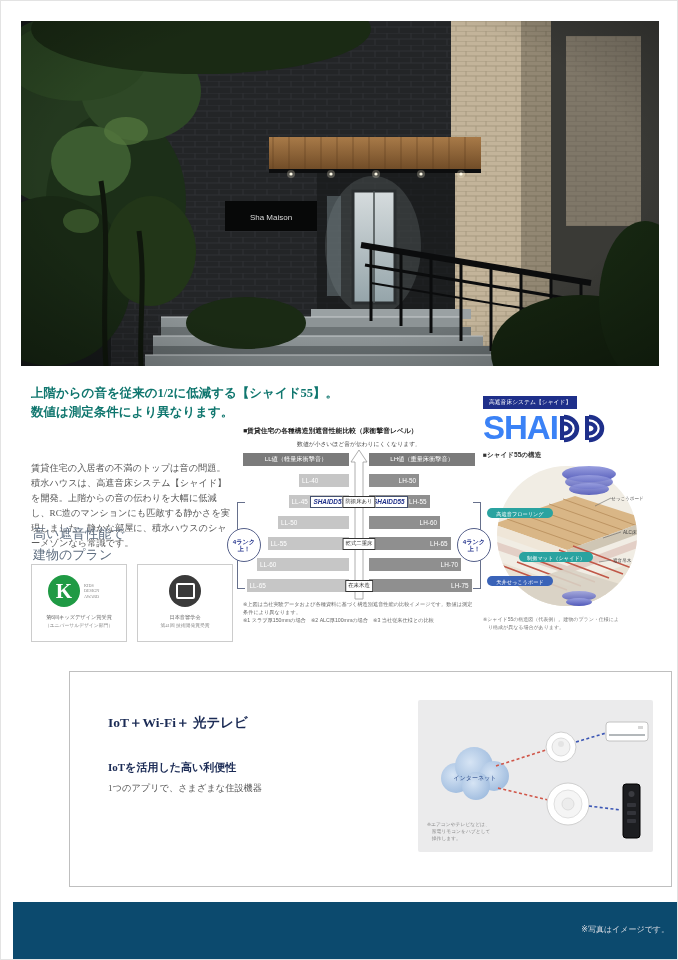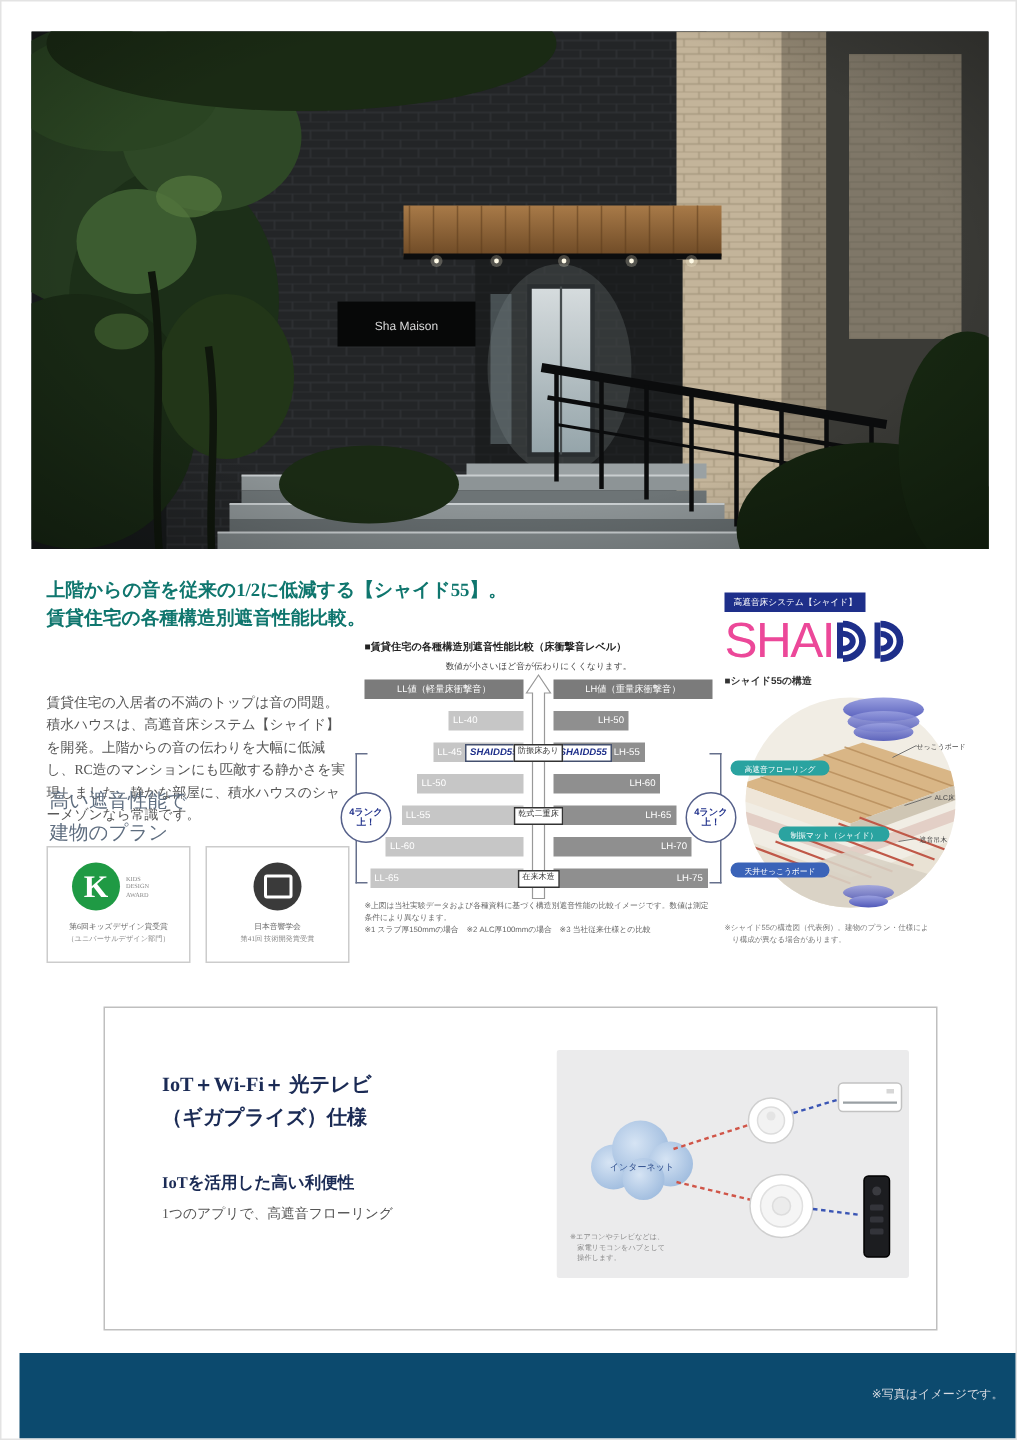--- a/index.html
+++ b/index.html
@@ -57,28 +57,28 @@
   .c-circle{position:absolute;width:34px;height:34px;border-radius:50%;background:#fff;border:1px solid #55608a;
             color:#1e2f8a;font-size:6.2px;font-weight:bold;display:flex;align-items:center;justify-content:center;
             text-align:center;line-height:1.2;z-index:6;padding:3px;box-sizing:border-box;}
   .circ-l{left:-16px;top:88px;}
   .circ-r{right:-16px;top:88px;}
   .chart-foot{margin-top:6px;font-size:5.2px;color:#666;line-height:1.55;}
 
   
   .col-right{position:absolute;left:452px;top:6px;width:168px;}
   .shaidd-tag{display:inline-block;background:#1e2f8a;color:#fff;font-size:5.8px;padding:2px 6px;}
-  .shaidd-logo{display:flex;align-items:flex-end;margin-top:2px;color:#ec4899;font-weight:normal;
+  .shaidd-logo{display:flex;align-items:flex-end;margin-top:2px;color:#3b82f6;font-weight:bold;
                font-size:33px;letter-spacing:-1px;line-height:1;}
   .shaidd-logo svg{margin-left:1px;margin-bottom:1px;}
   .structure-label{font-size:6.6px;font-weight:bold;color:#333;margin-top:7px;margin-bottom:2px;}
   .structure-caption{font-size:5px;color:#777;line-height:1.5;margin-top:2px;}
 
   
-  .iot-box{position:absolute;left:68px;top:670px;width:556px;height:216px;border:1px solid #bfbfbf;background:#fff;box-sizing:border-box;}
+  .iot-box{position:absolute;left:68px;top:670px;width:603px;height:216px;border:1px solid #bfbfbf;background:#fff;box-sizing:border-box;}
   .iot-text{position:absolute;left:38px;top:40px;width:235px;}
   .iot-heading{font-weight:bold;font-size:13.5px;color:#1b2b55;line-height:1.6;}
   .iot-sub{font-weight:bold;font-size:11px;color:#1b2b55;margin-top:26px;}
   .iot-body{font-size:9.2px;color:#555;line-height:1.65;margin-top:6px;}
   .iot-diagram{position:absolute;right:18px;top:28px;width:235px;height:152px;}
 
   
   .footer-bar{position:absolute;left:12px;bottom:0;width:678px;height:57px;background:#0c4a6e;}
   .footer-note{position:absolute;right:22px;top:22px;font-size:8px;color:#d8dbe2;}
 </style>
@@ -181,21 +181,21 @@
         <ellipse cx="560" cy="332" rx="90" ry="58" fill="#14220f"></ellipse>
         <ellipse cx="624" cy="280" rx="46" ry="80" fill="#162611"></ellipse>
       </g>
       <rect width="638" height="345" fill="url(#vign)"></rect>
     </svg>
   </div>
 
   <section class="sound-section serif">
     <div class="sec-heading">
       <div>上階からの音を従来の1/2に低減する【シャイド55】。</div>
-      <div>賃貸住宅の各種構造別遮音性能比較。</div>
+      <div>数値は測定条件により異なります。</div>
     </div>
     <div class="sec-body">賃貸住宅の入居者の不満のトップは音の問題。積水ハウスは、高遮音床システム【シャイド】を開発。上階からの音の伝わりを大幅に低減し、RC造のマンションにも匹敵する静かさを実現しました。静かな部屋に、積水ハウスのシャーメゾンなら常識です。</div>
 
     <div class="awards-lead">
       <div>高い遮音性能で</div>
       <div>建物のプラン</div>
     </div>
 
     <div class="award-row sans">
       <div class="award-box">
@@ -399,25 +399,24 @@
         <div>※シャイド55の構造図（代表例）。建物のプラン・仕様によ</div>
         <div>　り構成が異なる場合があります。</div>
       </div>
     </div>
   </section>
 
   <div class="iot-box">
     <div class="iot-text serif">
       <div class="iot-heading">
         <div>IoT＋Wi-Fi＋ 光テレビ</div>
-        <div>（ギガプライズ）仕様</div>
       </div>
       <div class="iot-sub">IoTを活用した高い利便性</div>
       <div class="iot-body">
-        <div>1つのアプリで、高遮音フローリング</div>
+        <div>1つのアプリで、さまざまな住設機器</div>
       </div>
     </div>
 
     <div class="iot-diagram">
       <svg width="235" height="152" viewBox="0 0 235 152">
         <defs>
           <radialGradient id="cg" cx="0.4" cy="0.4" r="0.85">
             <stop offset="0" stop-color="#d6e4f4"></stop>
               <stop offset="1" stop-color="#8fb0d8"></stop>
           </radialGradient>

